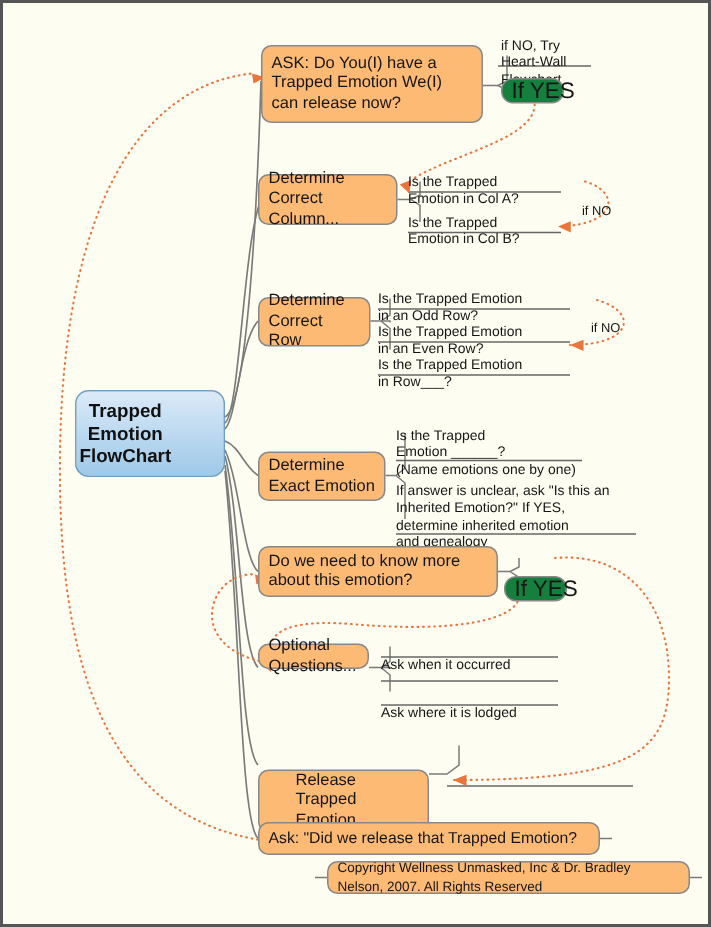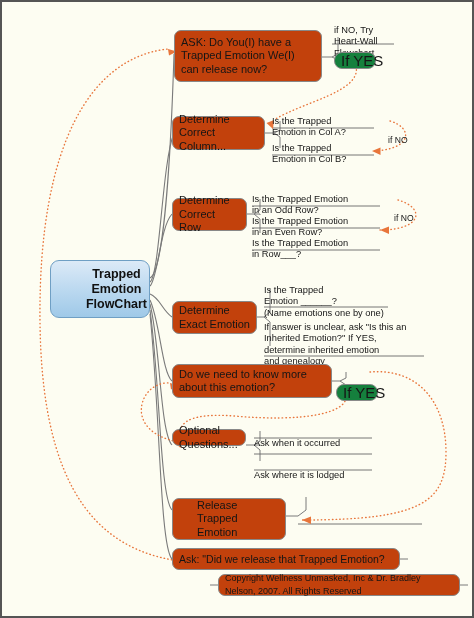--- a/index.html
+++ b/index.html
@@ -21,42 +21,42 @@
     position: absolute;
     left: 0;
     top: 0;
     width: 474px;
     height: 618px;
     pointer-events: none;
   }
   .node {
     position: absolute;
     box-sizing: border-box;
-    background: #c2410c;
+    background: #fdba74;
     border: 1px solid #888888;
     border-radius: 7px;
     color: #151515;
     font-size: 10.5px;
     line-height: 12.6px;
     padding: 3px 6px;
     white-space: pre-line;
     z-index: 3;
   }
   .node.center {
     background: linear-gradient(to bottom, #dceaf7 0%, #bcd9f0 50%, #9fc9e8 100%);
     border: 1px solid #6f9fc4;
     border-radius: 9px;
     text-align: center;
     font-size: 12.5px;
     line-height: 15px;
     font-weight: bold;
     color: #111111;
     display: flex;
     align-items: center;
-    justify-content: flex-end;
+    justify-content: flex-start;
     padding: 2px;
   }
   .node.main {
     font-size: 11px;
     line-height: 13.5px;
     display: flex;
     align-items: center;
   }
   .leaf {
     position: absolute;
@@ -266,21 +266,21 @@
     <span>Optional
 Questions...</span>
   </div>
   <div class="leaf" style="left:252px; top:425px; width:120px;">
     <span>Ask when it occurred</span>
   </div>
   <div class="leaf" style="left:252px; top:457px; width:120px;">
     <span>Ask where it is lodged</span>
   </div>
 
-  <div class="node main" style="left:170px; top:496px; width:114px; height:42px;padding-left:24px;">
+  <div class="node main" style="left:170px; top:511px; width:114px; height:42px;padding-left:24px;">
     <span>Release  Trapped
 Emotion</span>
   </div>
 
   <div class="node" style="left:170px; top:546px; width:228px; height:22px; display:flex; align-items:center;">
     <span>Ask: "Did we release that Trapped Emotion?</span>
   </div>
 
   <div class="node" style="left:216px; top:572px; width:242px; height:22px; display:flex; align-items:center; justify-content:flex-start; font-size:9px;">
     <span>Copyright Wellness Unmasked, Inc &amp; Dr. Bradley Nelson, 2007. All Rights Reserved</span>

